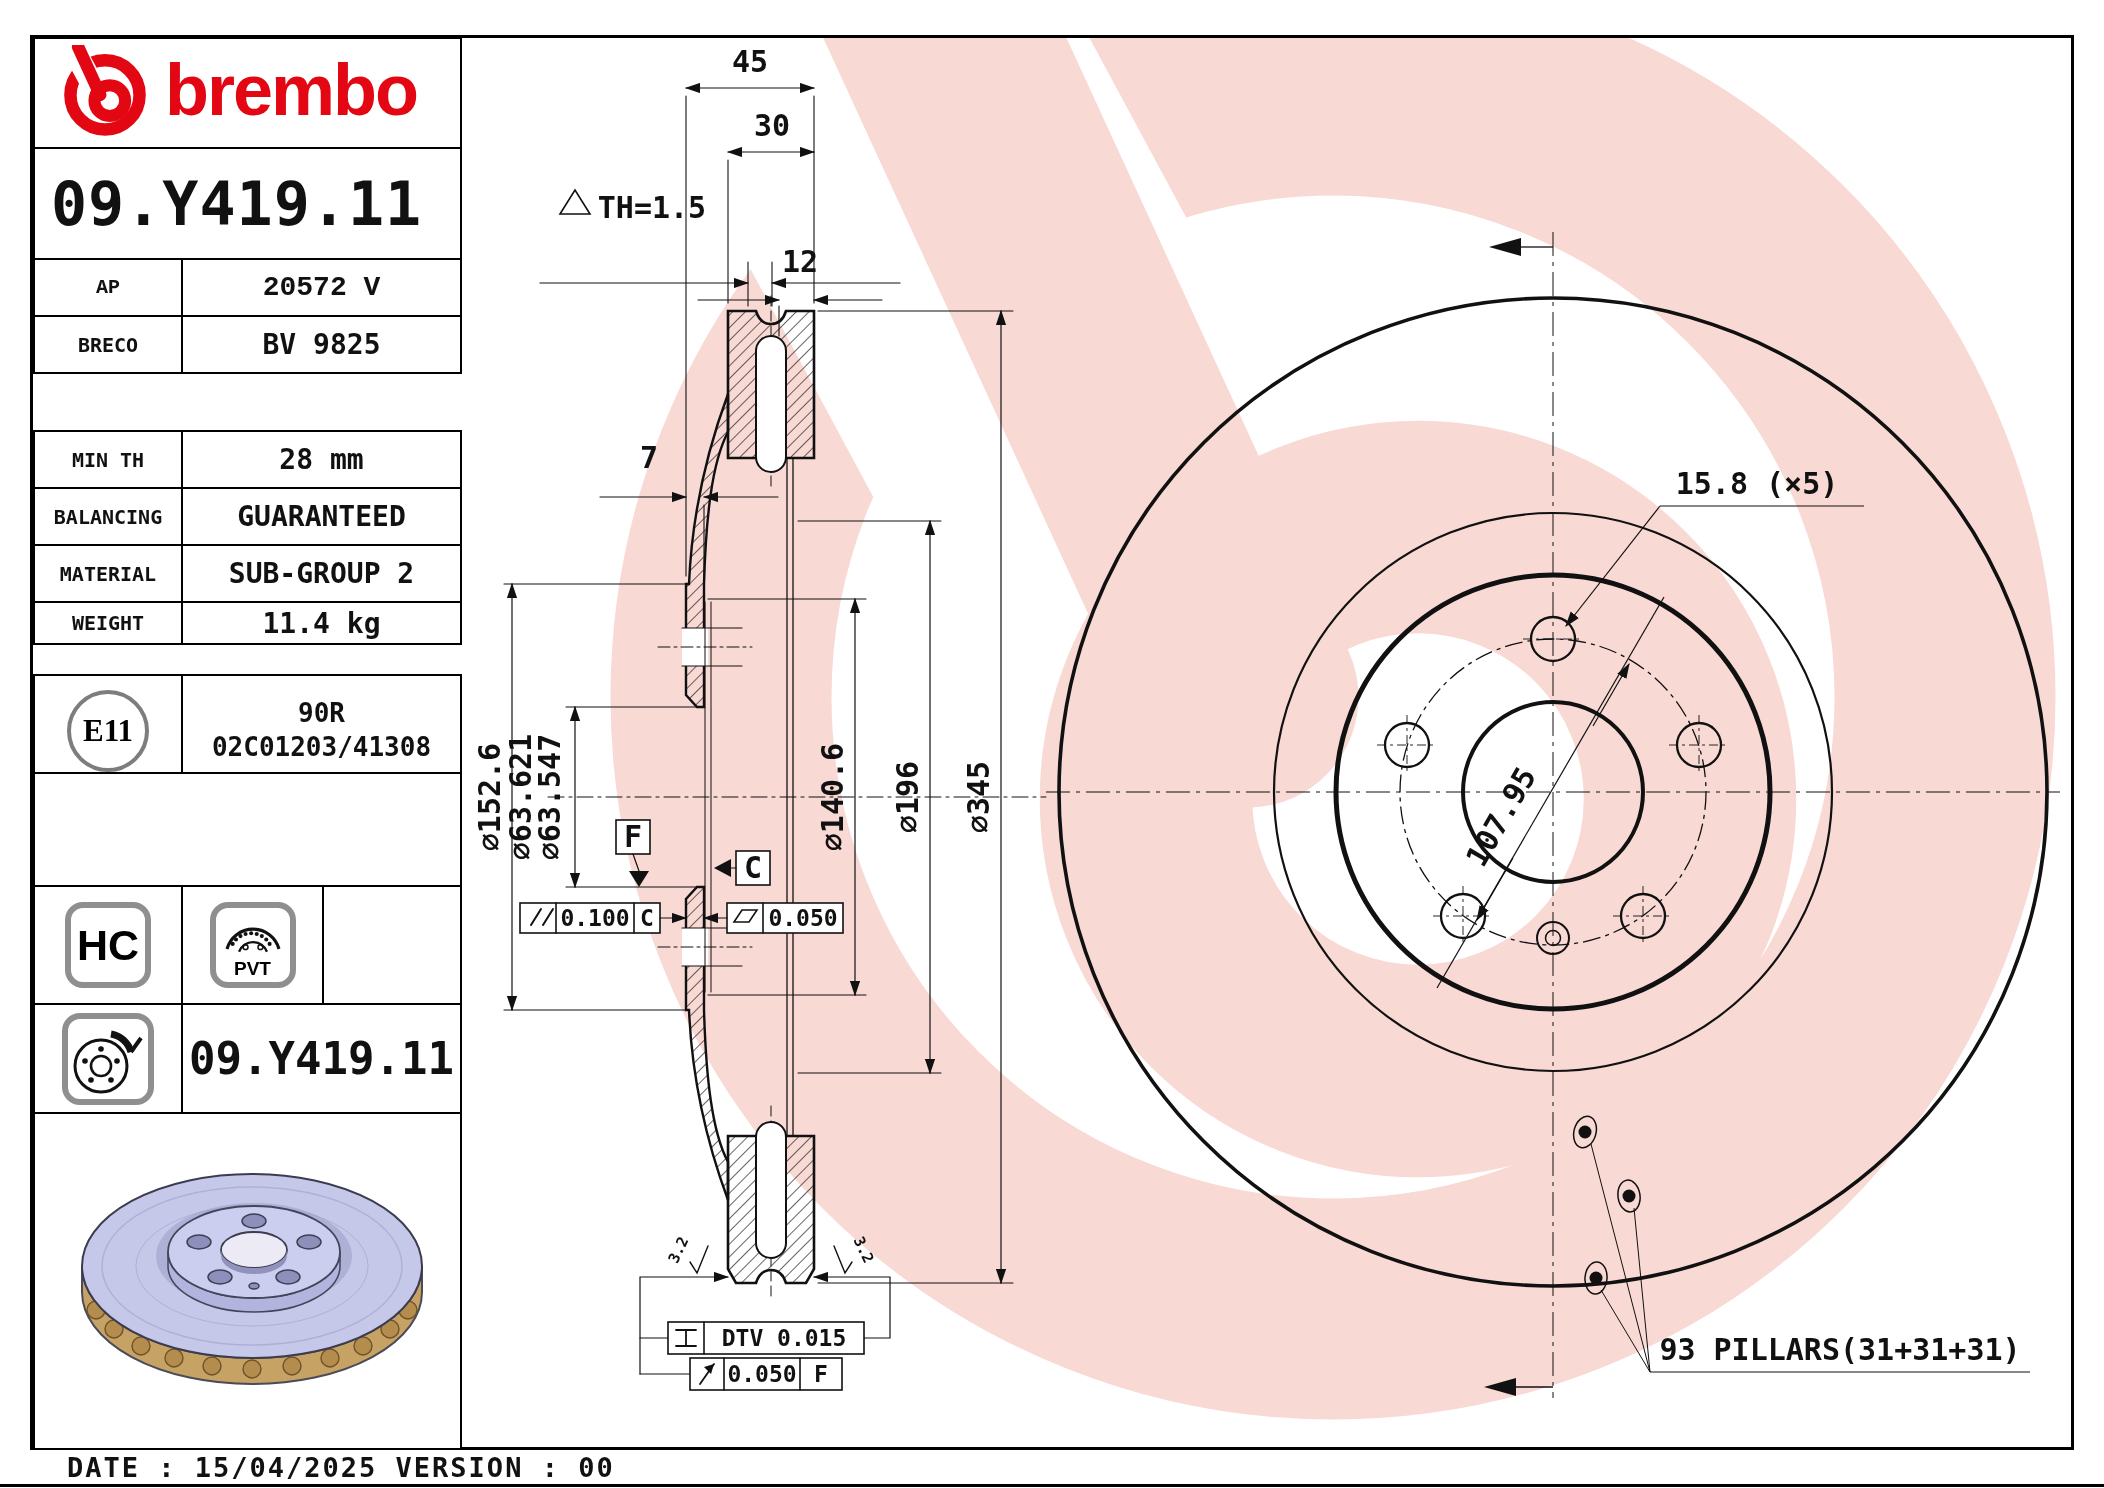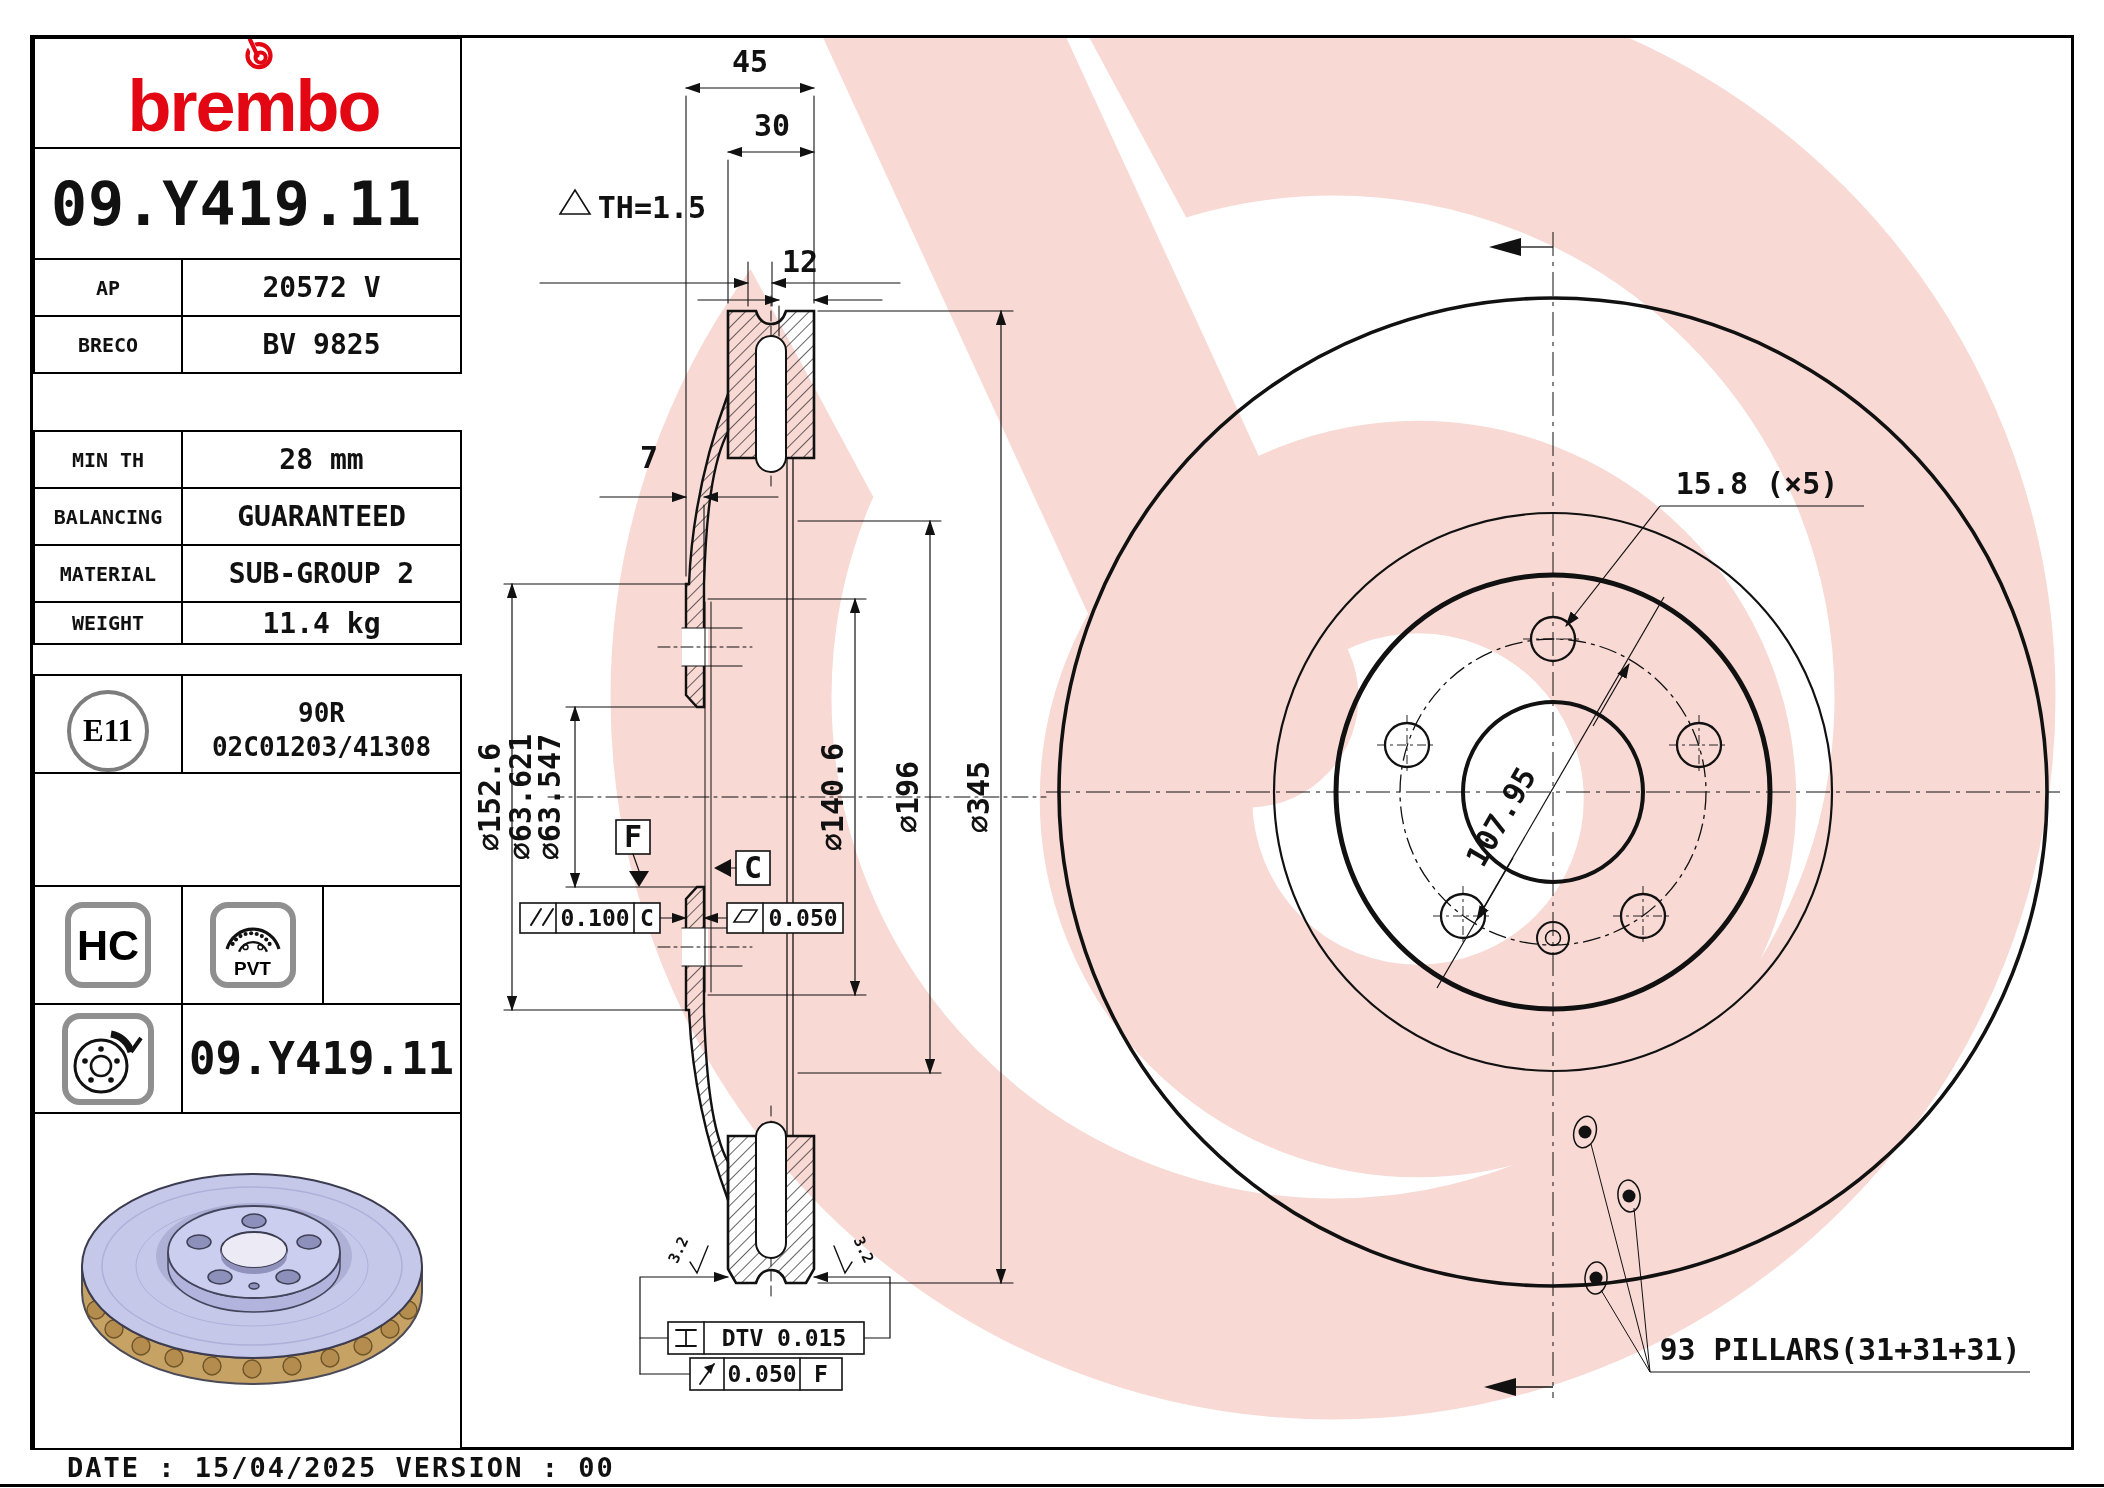--- a/index.html
+++ b/index.html
@@ -7,21 +7,21 @@
         font-family:"DejaVu Sans Mono","Liberation Mono",monospace;color:#111;}
   #frame{position:absolute;left:30px;top:35px;width:2044px;height:1415px;border:3px solid #000;
          box-sizing:border-box;overflow:hidden;background:#fff;}
   .wm{position:absolute;left:0;top:0;pointer-events:none;}
   #drawing{position:absolute;left:0;top:0;width:2104px;height:1488px;pointer-events:none;}
   .cell{position:absolute;left:33px;width:429px;border:2px solid #000;box-sizing:border-box;background:#fff;}
   .split{display:flex;align-items:stretch;}
   .lab{width:146px;border-right:2px solid #000;display:flex;align-items:center;justify-content:center;
        font-weight:bold;font-size:20px;letter-spacing:0px;text-align:center;}
   .val{flex:1;display:flex;align-items:center;justify-content:center;font-weight:bold;font-size:28px;}
-  #logoCell{display:flex;align-items:center;flex-direction:column;}
+  #logoCell{display:flex;align-items:center;}
   #pnCell{display:flex;align-items:center;font-size:60px;font-weight:bold;letter-spacing:1px;padding-left:16px;}
   #pn2{font-size:44px;font-weight:bold;}
   .wordmark{font-family:"Liberation Sans","DejaVu Sans",sans-serif;font-weight:bold;font-size:72px;
             color:#e30613;letter-spacing:-2px;margin-left:12px;margin-top:-6px;}
   .ebadge{width:74px;height:74px;border:4px solid #7d7d7d;border-radius:50%;display:flex;align-items:center;
           justify-content:center;font-family:"Liberation Serif","DejaVu Serif",serif;font-weight:bold;font-size:31px;color:#000;}
   .e11val{flex-direction:column;font-size:26px;line-height:1.3;}
   .iconbox{width:86px;height:86px;border:6px solid #8f8f8f;border-radius:18px;box-sizing:border-box;
            display:flex;align-items:center;justify-content:center;flex-direction:column;background:#fff;}
   .hctext{font-family:"Liberation Sans","DejaVu Sans",sans-serif;font-weight:800;font-size:43px;color:#000;}
@@ -270,21 +270,21 @@
       <circle cx="50" cy="52" r="36" fill="none" stroke="#e30613" stroke-width="13"></circle>
       <line x1="16" y1="2" x2="44" y2="54" stroke="#ffffff" stroke-width="24" stroke-linecap="round"></line>
       <line x1="22" y1="2" x2="45" y2="52" stroke="#e30613" stroke-width="13" stroke-linecap="round"></line>
       <circle cx="55" cy="58" r="16" fill="none" stroke="#e30613" stroke-width="12.5"></circle>
     </svg>
     <div class="wordmark">brembo</div>
   </div>
 
   <div class="cell" id="pnCell" style="top:147px;height:113px;">09.Y419.11</div>
 
-  <div class="cell split" style="top:258px;height:59px;">
+  <div class="cell split" style="top:258px;height:59px;font-family:Liberation Mono, monospace;">
     <div class="lab">AP</div>
     <div class="val">20572 V</div>
   </div>
   <div class="cell split" style="top:315px;height:59px;">
     <div class="lab">BRECO</div>
     <div class="val">BV 9825</div>
   </div>
   <div class="cell split" style="top:430px;height:59px;">
     <div class="lab">MIN TH</div>
     <div class="val">28 mm</div>

